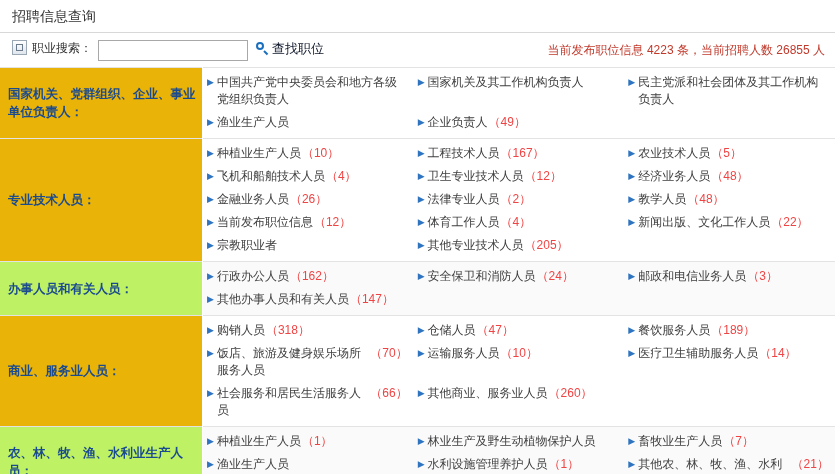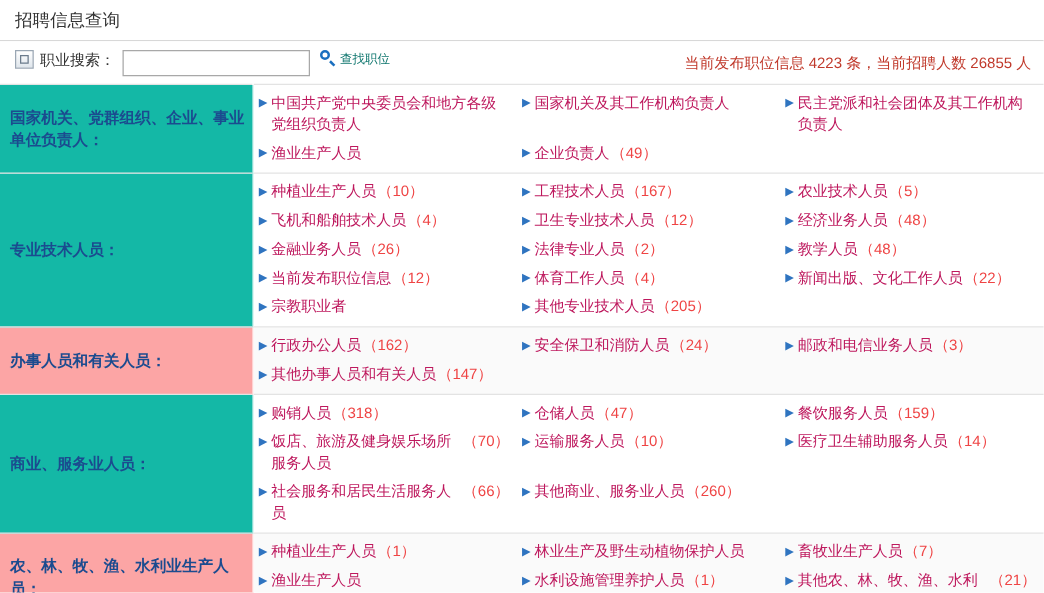--- a/index.html
+++ b/index.html
@@ -66,22 +66,22 @@
     font-size: 12px;
     padding: 1px 3px;
     color: #333;
     outline: none;
     font-family: "Liberation Sans", sans-serif;
   }
   .search-btn {
     display: flex;
     align-items: center;
     margin-left: 8px;
-    color: #0f766e;
-    font-size: 10px;
+    color: #0f172a;
+    font-size: 13px;
     cursor: pointer;
     white-space: nowrap;
   }
   .search-btn .magnifier {
     width: 13px; height: 13px;
     position: relative;
     margin-right: 3px;
   }
   .search-btn .magnifier:before {
     content: "";
@@ -111,21 +111,21 @@
   table.cat-table {
     width: 835px;
     border-collapse: collapse;
     table-layout: fixed;
   }
   table.cat-table tr {
     border-top: 1px solid #e3e3e3;
   }
   td.cat-name {
     width: 188px;
-    background: #14b8a6;
+    background: #eab308;
     font-weight: bold;
     color: #1b4b8f;
     font-size: 12.5px;
     padding: 6px 6px 6px 8px;
     vertical-align: middle;
     line-height: 18px;
     border-right: 1px solid #ffffff;
   }
   td.cat-items {
     padding: 3px 0 4px 0;
@@ -148,28 +148,28 @@
     cursor: pointer;
   }
   .arrow {
     color: #2f74c0;
     font-size: 9px;
     line-height: 17px;
     margin-right: 3px;
     flex: 0 0 auto;
   }
   .item .label {
-    color: #be185d;
+    color: #404040;
   }
   .item .count {
     color: #ef4444;
     margin-left: 1px;
   }
   .row-alt td.cat-items { background: #fafafa; }
-  .row-alt td.cat-name { background: #fca5a5; font-family: Liberation Serif, serif; }
+  .row-alt td.cat-name { background: #bef264; font-family: Liberation Serif, serif; }
 </style>
 </head>
 <body>
 
 <div class="page-title">招聘信息查询</div>
 <div class="title-rule"></div>
 
 <div class="search-bar">
   <div class="search-left">
     <span class="mini-icon"></span>
@@ -338,21 +338,21 @@
               <span class="count">（318）</span>
             </div>
           <div class="item">
               <span class="arrow">▶</span>
               <span class="label">仓储人员</span>
               <span class="count">（47）</span>
             </div>
           <div class="item">
               <span class="arrow">▶</span>
               <span class="label">餐饮服务人员</span>
-              <span class="count">（159）</span>
+              <span class="count">（189）</span>
             </div>
           <div class="item">
               <span class="arrow">▶</span>
               <span class="label">饭店、旅游及健身娱乐场所服务人员</span>
               <span class="count">（70）</span>
             </div>
           <div class="item">
               <span class="arrow">▶</span>
               <span class="label">运输服务人员</span>
               <span class="count">（10）</span>

